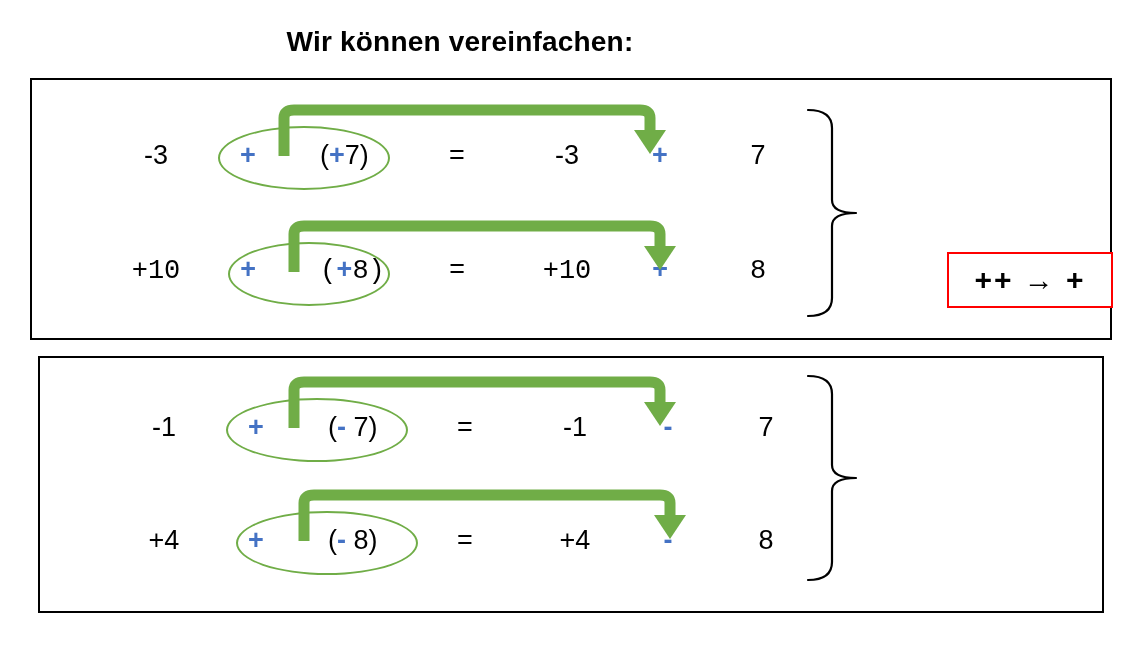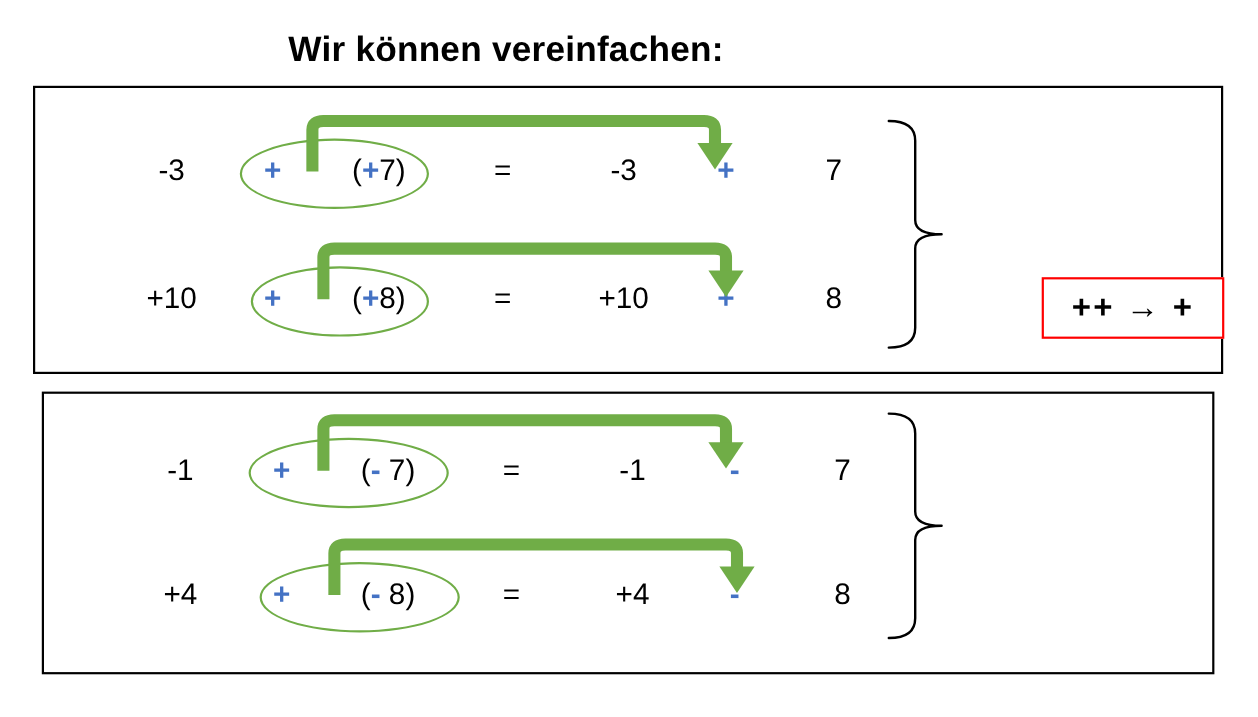--- a/index.html
+++ b/index.html
@@ -21,21 +21,21 @@
     height: 652px;
   }
 
   
   .title {
     position: absolute;
     left: 0;
     top: 26px;
     width: 920px;
     text-align: center;
-    font-size: 32px;
+    font-size: 28px;
     font-weight: bold;
     color: #000000;
     letter-spacing: 0.2px;
     white-space: nowrap;
   }
 
   
   .panel {
     position: absolute;
     border: 2px solid #000000;
@@ -133,21 +133,21 @@
       <span class="tok rhs2">7</span>
     </div>
 
     <div class="ellipse" style="left:186px; top:46px; width:168px; height:60px;"></div>
 
     <svg class="connector" style="left:240px; top:22px;" width="400" height="60" viewBox="0 0 400 60">
       <path d="M 12 54 L 12 16 Q 12 8 22 8 L 368 8 Q 378 8 378 16 L 378 30" stroke="#70AD47" stroke-width="11" fill="none" stroke-linecap="butt"></path>
       <path d="M 362 28 L 394 28 L 378 52 Z" fill="#70AD47"></path>
     </svg>
 
-    <div class="eq-row" style="top:168px;">
+    <div class="eq-row" style="top:168px;font-family:Liberation Mono, monospace;">
       <span class="tok lhs">+10</span>
       <span class="tok sign1 blue op">+</span>
       <span class="tok paren"><span>(</span><span class="pblue">+</span><span>8</span><span>)</span></span>
       <span class="tok equals">=</span>
       <span class="tok rhs1">+10</span>
       <span class="tok sign2 blue op">+</span>
       <span class="tok rhs2">8</span>
     </div>
 
     <div class="ellipse" style="left:196px; top:162px; width:158px; height:60px;"></div>

